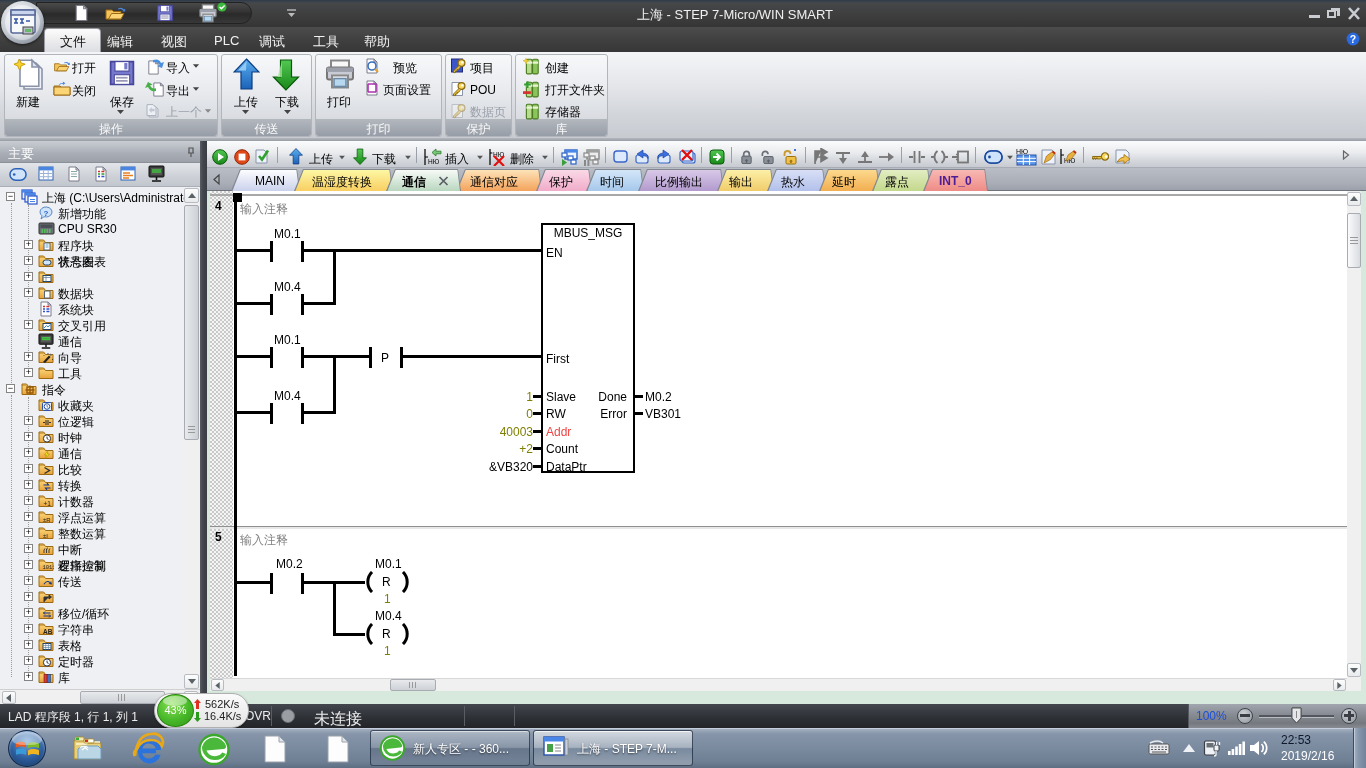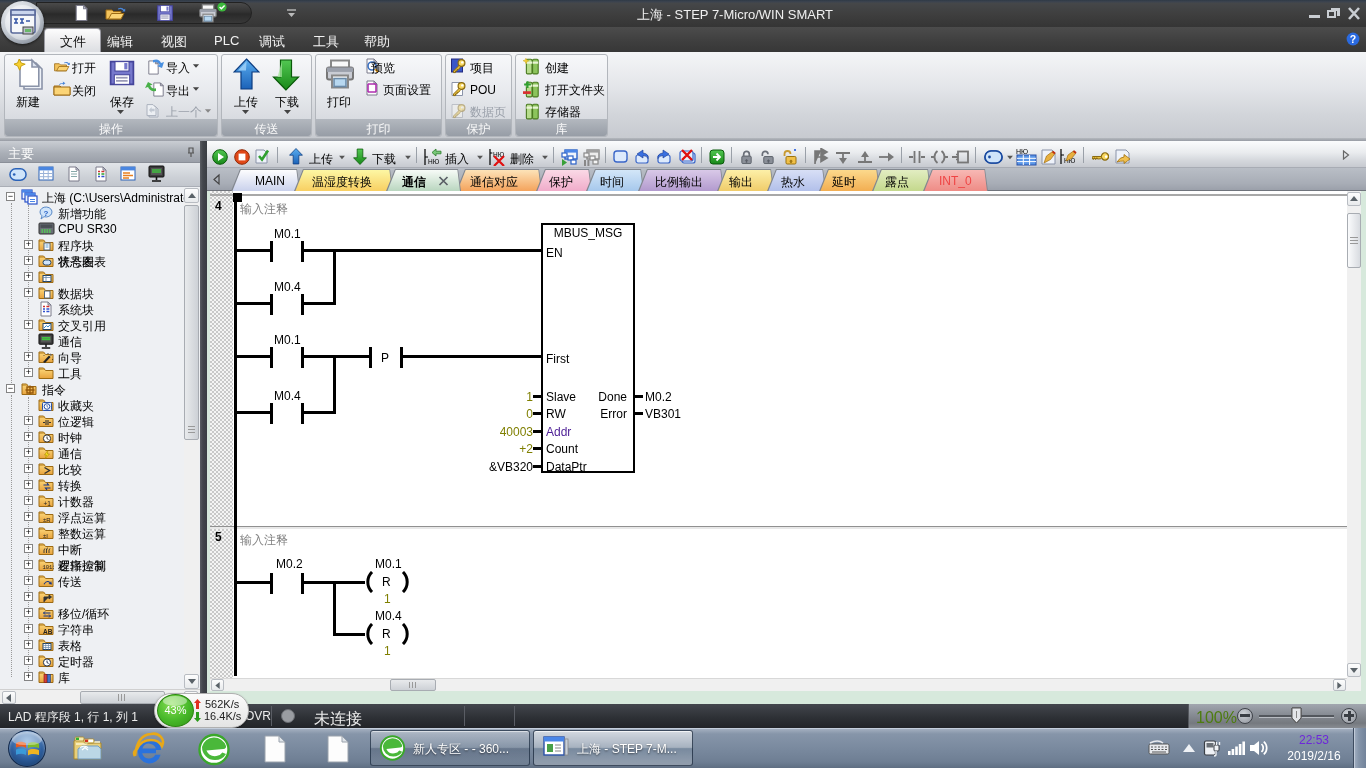--- a/index.html
+++ b/index.html
@@ -230,21 +230,21 @@
 
 <svg class="a" style="left:324px;top:57px" width="32" height="33" viewBox="0 0 16 16">
     <use href="#printer"></use>
   </svg>
 <div class="txt g12" style="left:327px;top:94px">打印</div>
 <svg class="a" style="left:364px;top:58px" width="16" height="16" viewBox="0 0 16 16">
  <use href="#doc16"></use>
     <circle cx="8" cy="8" r="4" fill="none" stroke="#3a70c0" stroke-width="1.6"></circle>
     <path d="M11 11 l3 3" stroke="#e8a020" stroke-width="2"></path>
 </svg>
-<div class="txt g12" style="left:371px;top:60px">预览</div>
+<div class="txt g12" style="left:393px;top:60px">预览</div>
 <svg class="a" style="left:364px;top:80px" width="16" height="16" viewBox="0 0 16 16">
  <use href="#doc16"></use>
     <path d="M4 4 h8 M4 12 h8 M4 4 v8 M12 4 v8" stroke="#b030b0" stroke-width="1.6" fill="none"></path>
 </svg>
 <div class="txt g12" style="left:383px;top:82px">页面设置</div>
 
 <svg class="a" style="left:450px;top:58px" width="17" height="16" viewBox="0 0 16 16">
     <rect x="1" y="1" width="11" height="13" fill="#3a56c8" stroke="#222a80"></rect>
     <use href="#key16"></use>
   </svg>
@@ -745,21 +745,21 @@
 <div class="a" style="left:767px;top:170px;width:59px;height:21px;background:linear-gradient(#d8dff6,#b2c0ea);clip-path:polygon(9.7px 0, calc(100% - 3.6px) 0, calc(100% - 1px) 100%, 1.4px 100%);z-index:18"></div>
 <div class="txt" style="left:781px;top:174px;font-size:12px;font-weight:normal;color:#000;z-index:31">热水</div>
 <div class="a" style="left:819px;top:169px;width:61px;height:22px;background:#82878f;clip-path:polygon(9px 0, calc(100% - 3px) 0, 100% 100%, 0 100%);z-index:19"></div>
 <div class="a" style="left:819px;top:170px;width:61px;height:21px;background:linear-gradient(#fcd98c,#f2ae52);clip-path:polygon(9.7px 0, calc(100% - 3.6px) 0, calc(100% - 1px) 100%, 1.4px 100%);z-index:19"></div>
 <div class="txt" style="left:832px;top:174px;font-size:12px;font-weight:normal;color:#000;z-index:31">延时</div>
 <div class="a" style="left:872px;top:169px;width:59px;height:22px;background:#82878f;clip-path:polygon(9px 0, calc(100% - 3px) 0, 100% 100%, 0 100%);z-index:20"></div>
 <div class="a" style="left:872px;top:170px;width:59px;height:21px;background:linear-gradient(#e2edc2,#c4d88c);clip-path:polygon(9.7px 0, calc(100% - 3.6px) 0, calc(100% - 1px) 100%, 1.4px 100%);z-index:20"></div>
 <div class="txt" style="left:885px;top:174px;font-size:12px;font-weight:normal;color:#000;z-index:31">露点</div>
 <div class="a" style="left:923px;top:169px;width:65px;height:22px;background:#82878f;clip-path:polygon(9px 0, calc(100% - 3px) 0, 100% 100%, 0 100%);z-index:21"></div>
 <div class="a" style="left:923px;top:170px;width:65px;height:21px;background:linear-gradient(#f8b8b4,#ee8c86);clip-path:polygon(9.7px 0, calc(100% - 3.6px) 0, calc(100% - 1px) 100%, 1.4px 100%);z-index:21"></div>
-<div class="txt" style="left:939px;top:174px;font-size:12px;font-weight:normal;color:#ef4444;z-index:31">INT_0</div>
+<div class="txt" style="left:939px;top:174px;font-size:12px;font-weight:bold;color:#4c1d95;z-index:31">INT_0</div>
 <div class="a" style="left:207px;top:191px;width:1159px;height:513px;background:#d7e9dc"></div>
 <div class="a" style="left:210px;top:191px;width:1137px;height:500px;background:#fff"></div>
 <div class="a" style="left:210px;top:191px;width:23px;height:487px;background:repeating-conic-gradient(#c9c9c9 0% 25%,#f5f5f5 0% 50%);background-size:4px 4px"></div>
 <div class="a" style="left:210px;top:194px;width:1137px;height:2px;background:#a8a8a8"></div>
 <div class="a" style="left:210px;top:526px;width:1137px;height:1px;background:#909090"></div>
 <div class="a" style="left:210px;top:527px;width:1137px;height:2px;background:#e8e8e8"></div>
 
 <div class="txt" style="left:215px;top:199px;font-size:12px;font-weight:bold;color:#000">4</div>
 <div class="txt" style="left:240px;top:201px;font-size:12px;color:#828282">输入注释</div>
 <div class="txt" style="left:215px;top:530px;font-size:12px;font-weight:bold;color:#000">5</div>
@@ -791,21 +791,21 @@
 <div class="txt" style="left:274px;top:280px;font-size:12px;color:#000">M0.4</div>
 <div class="txt" style="left:274px;top:333px;font-size:12px;color:#000">M0.1</div>
 <div class="txt" style="left:274px;top:389px;font-size:12px;color:#000">M0.4</div>
 <div class="txt" style="left:381px;top:351px;font-size:12px;color:#000">P</div>
 <div class="a" style="left:541px;top:223px;width:94px;height:250px;border:2px solid #000"></div>
 <div class="txt" style="left:541px;top:226px;width:94px;text-align:center;font-size:12px;color:#000">MBUS_MSG</div>
 <div class="txt" style="left:546px;top:246px;font-size:12px;color:#000">EN</div>
 <div class="txt" style="left:546px;top:352px;font-size:12px;color:#000">First</div>
 <div class="txt" style="left:546px;top:390px;font-size:12px;color:#000">Slave</div>
 <div class="txt" style="left:546px;top:407px;font-size:12px;color:#000">RW</div>
-<div class="txt" style="left:546px;top:425px;font-size:12px;color:#4c1d95">Addr</div>
+<div class="txt" style="left:546px;top:425px;font-size:12px;color:#ef4444">Addr</div>
 <div class="txt" style="left:546px;top:442px;font-size:12px;color:#000">Count</div>
 <div class="txt" style="left:546px;top:460px;font-size:12px;color:#000">DataPtr</div>
 <div class="k" style="left:533px;top:395px;width:8px;height:3px"></div>
 <div class="k" style="left:533px;top:412px;width:8px;height:3px"></div>
 <div class="k" style="left:533px;top:430px;width:8px;height:3px"></div>
 <div class="k" style="left:533px;top:447px;width:8px;height:3px"></div>
 <div class="k" style="left:533px;top:465px;width:8px;height:3px"></div>
 <div class="txt" style="left:416px;top:390px;width:117px;text-align:right;font-size:12px;color:#7f7f00">1</div>
 <div class="txt" style="left:416px;top:407px;width:117px;text-align:right;font-size:12px;color:#7f7f00">0</div>
 <div class="txt" style="left:416px;top:425px;width:117px;text-align:right;font-size:12px;color:#7f7f00">40003</div>
@@ -868,21 +868,21 @@
 
 <div class="a" style="left:0;top:704px;width:1366px;height:24px;background:linear-gradient(#43464d,#2e3136 55%,#222428)"></div>
 <div class="txt" style="left:8px;top:709px;font-size:12px;color:#ececec">LAD 程序段 1, 行 1, 列 1</div>
 <div class="txt" style="left:245px;top:709px;font-size:12px;color:#ececec">OVR</div>
 <div class="a" style="left:271px;top:706px;width:1px;height:20px;background:#5a5d64"></div>
 <div class="a" style="left:281px;top:709px;width:14px;height:14px;border-radius:50%;background:#9a9da2;border:1px solid #6a6d72"></div>
 <div class="txt" style="left:314px;top:709px;font-size:16px;color:#ececec">未连接</div>
 <div class="a" style="left:464px;top:706px;width:1px;height:20px;background:#5a5d64"></div>
 <div class="a" style="left:514px;top:706px;width:1px;height:20px;background:#5a5d64"></div>
 <div class="a" style="left:1188px;top:704px;width:178px;height:24px;background:linear-gradient(#a2a7af,#878c94 45%,#75797f 80%,#888c92);border-left:1px solid #55585e"></div>
-<div class="txt" style="left:1196px;top:709px;font-size:16px;color:#4d7c0f">100%</div>
+<div class="txt" style="left:1196px;top:709px;font-size:12px;color:#1d4ed8">100%</div>
 <div class="a" style="left:1237px;top:708px;width:16px;height:16px;border-radius:50%;background:radial-gradient(circle at 40% 35%,#cfd3d8,#8d9199);border:1px solid #3f434a"></div>
 <div class="a" style="left:1240px;top:714px;width:10px;height:3px;background:#3a3e44"></div>
 <div class="a" style="left:1259px;top:715px;width:75px;height:2px;background:#53575d;box-shadow:0 1px 0 #b8bcc2"></div>
 <svg class="a" style="left:1291px;top:707px" width="11" height="17" viewBox="0 0 11 17">
     <path d="M1 1 h9 v10 l-4.5 5 L1 11 Z" fill="linear-gradient(#f8f8f8,#c8c8c8)" stroke="#555"></path>
     <path d="M1 1 h9 v10 l-4.5 5 L1 11 Z" fill="#e4e6ea" stroke="#555"></path>
     <path d="M5.5 4 v7" stroke="#888"></path>
   </svg>
 <div class="a" style="left:1341px;top:708px;width:16px;height:16px;border-radius:50%;background:radial-gradient(circle at 40% 35%,#cfd3d8,#8d9199);border:1px solid #3f434a"></div>
 <div class="a" style="left:1344px;top:714px;width:10px;height:3px;background:#3a3e44"></div>
@@ -977,14 +977,14 @@
  <rect x="1" y="10" width="2.6" height="4" fill="#fff"></rect>
  <rect x="4.6" y="8" width="2.6" height="6" fill="#fff"></rect>
  <rect x="8.2" y="5.5" width="2.6" height="8.5" fill="#fff"></rect>
  <rect x="11.8" y="3" width="2.6" height="11" fill="#fff"></rect>
  <rect x="15.4" y="0.5" width="2.6" height="13.5" fill="#fff"></rect>
 </svg>
 <svg class="a" style="left:1249px;top:739px" width="20" height="18" viewBox="0 0 20 18">
  <path d="M1 6 h4 L10 2 V16 L5 12 H1 Z" fill="#fff"></path>
  <path d="M12.5 5 a5.5 5.5 0 0 1 0 8 M14.8 2.6 a8.5 8.5 0 0 1 0 12.8" stroke="#fff" stroke-width="1.7" fill="none"></path>
 </svg>
-<div class="txt" style="left:1281px;top:733px;width:66px;text-align:center;font-size:12px;color:#6d28d9">22:53</div>
-<div class="txt" style="left:1281px;top:749px;width:66px;text-align:center;font-size:12px;color:#fff">2019/2/16</div>
+<div class="txt" style="left:1281px;top:733px;width:66px;text-align:left;font-size:12px;color:#0f172a">22:53</div>
+<div class="txt" style="left:1281px;top:749px;width:66px;text-align:left;font-size:12px;color:#fff">2019/2/16</div>
 <div class="a" style="left:1353px;top:728px;width:13px;height:40px;background:linear-gradient(90deg,#a3b0c2,#8595aa 40%,#72839a);border-left:1px solid #3e4c60;box-shadow:inset 1px 0 0 #c0cad8"></div>
 </body></html>

